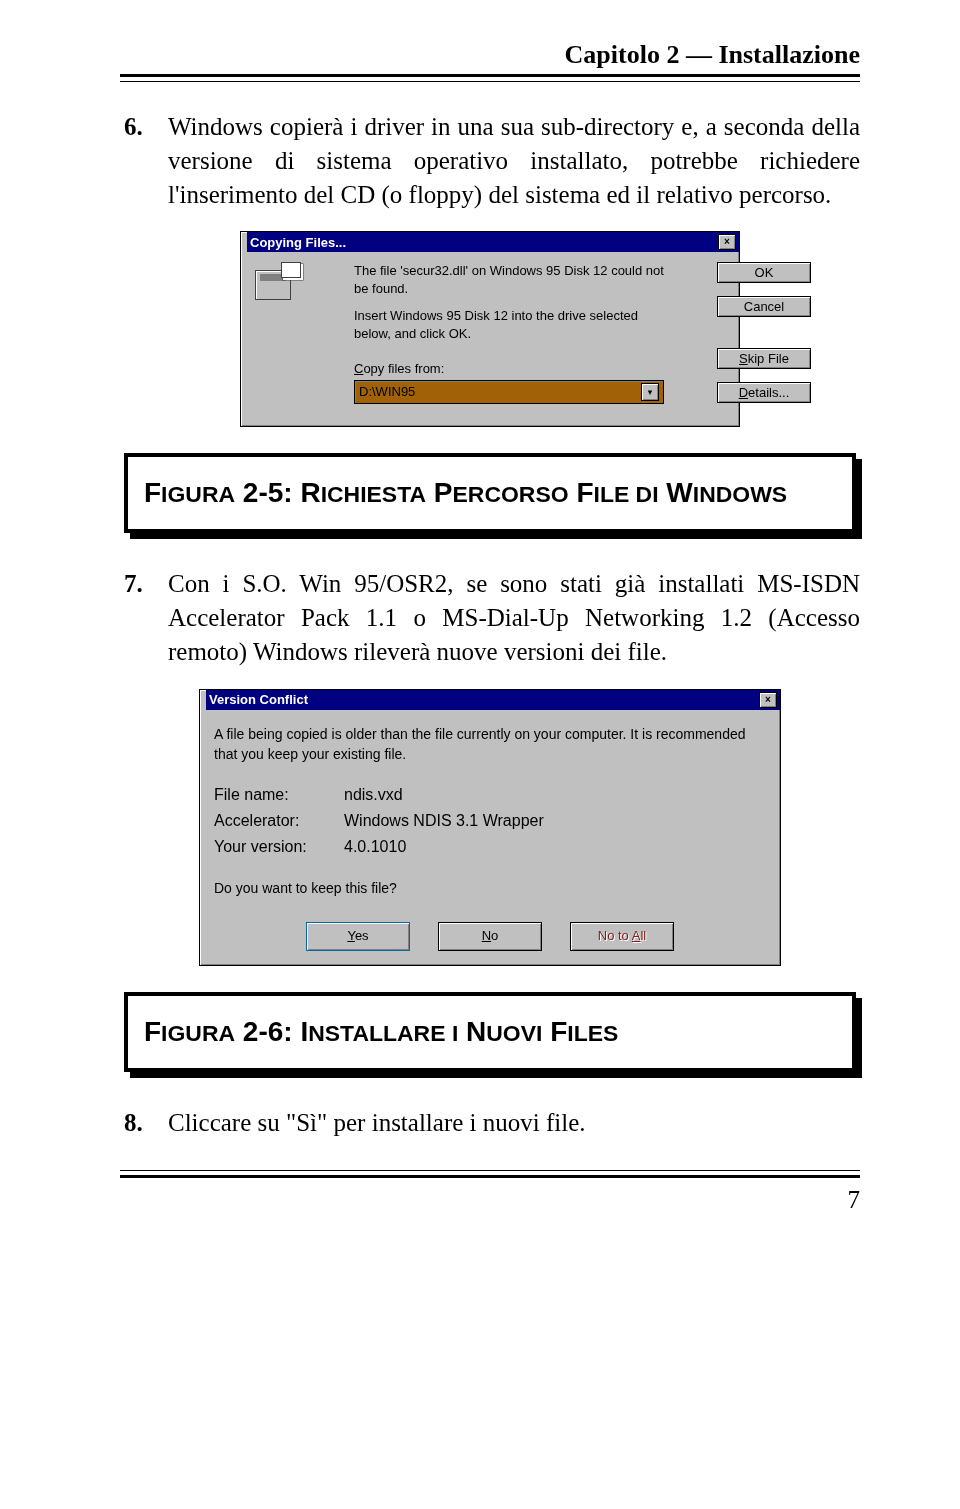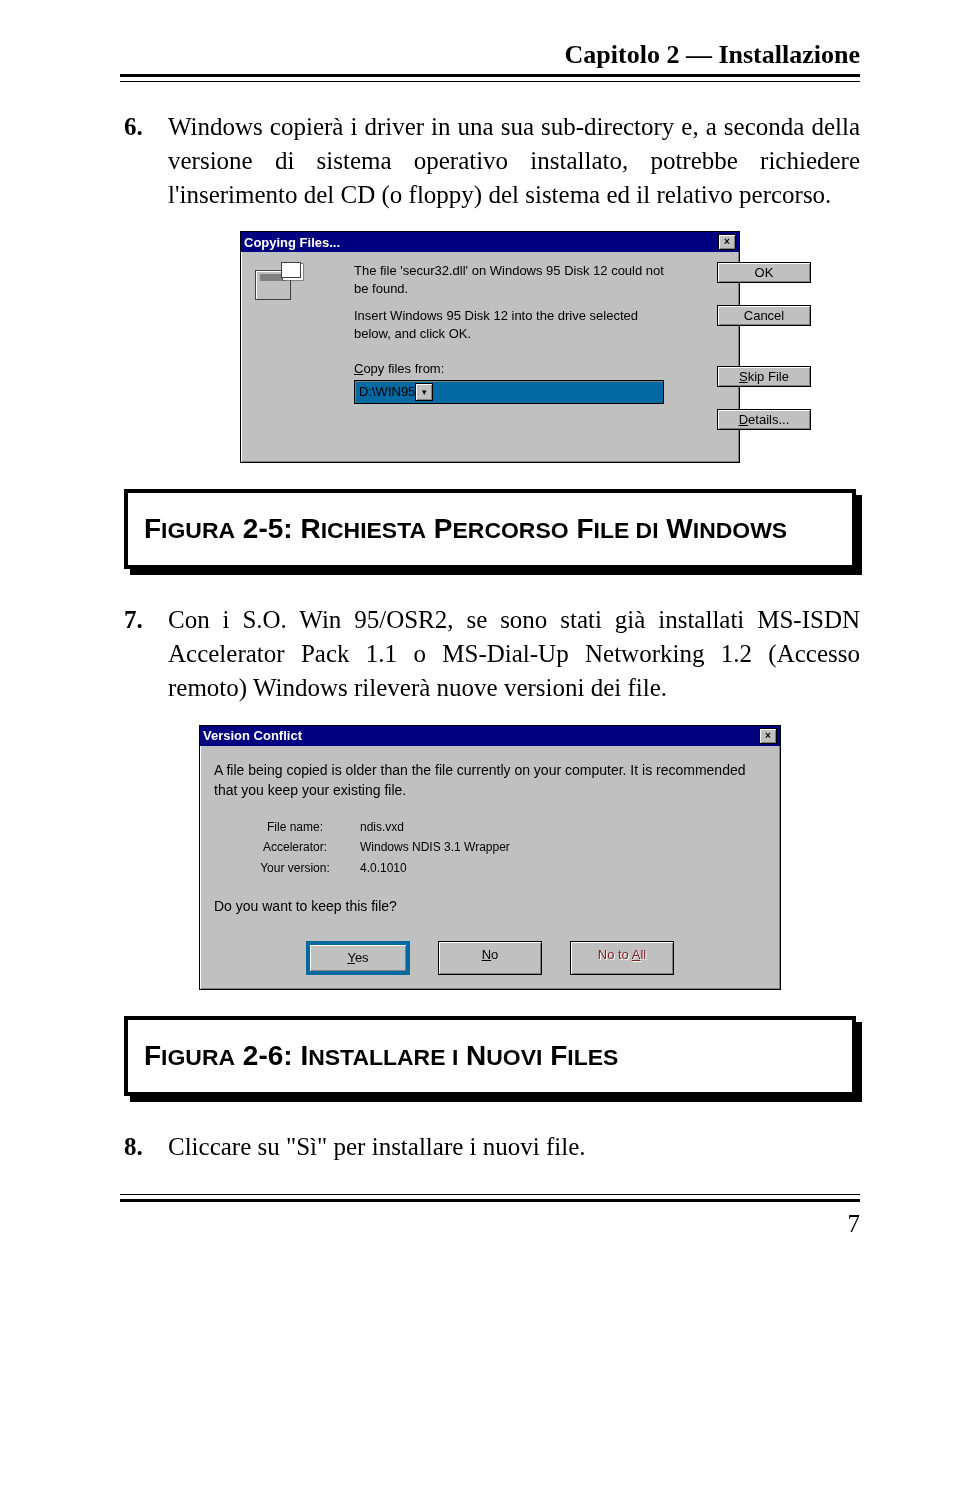--- a/index.html
+++ b/index.html
@@ -61,20 +61,21 @@
   }
   .win95-titlebar {
     background: #000080;
     color: #fff;
     display: flex;
     align-items: center;
     justify-content: space-between;
     padding: 2px 3px;
     font-weight: bold;
     font-size: 13px;
+    margin-left: 6px;
   }
   .win95-close {
     width: 16px;
     height: 14px;
     background: #c0c0c0;
     border: 1px solid #000;
     box-shadow: inset 1px 1px 0 #fff, inset -1px -1px 0 #808080;
     display: flex;
     align-items: center;
     justify-content: center;
@@ -91,36 +92,37 @@
     display: inline-block;
     background: #c0c0c0;
     border: 1px solid #000;
     box-shadow: inset 1px 1px 0 #fff, inset -1px -1px 0 #808080;
     text-align: center;
     padding: 2px 0;
     font-size: 13px;
     box-sizing: border-box;
   }
   .win95-btn.default {
-    border: 4px solid #0369a1;
+    border: 1px solid #0369a1;
     box-shadow: inset 1px 1px 0 #fff, inset -1px -1px 0 #808080;
   }
   .win95-btn.disabled {
     color: #7f1d1d;
     text-shadow: 1px 1px 0 #fff;
   }
   .win95-input {
-    background: #0369a1;
+    background: #a16207;
     border: 1px solid #000;
     box-shadow: inset 1px 1px 0 #808080;
     padding: 2px 4px;
     font-size: 13px;
     box-sizing: border-box;
     display: flex;
     align-items: center;
+    justify-content: space-between;
   }
   .win95-drop {
     width: 16px;
     height: 16px;
     background: #c0c0c0;
     border: 1px solid #000;
     box-shadow: inset 1px 1px 0 #fff, inset -1px -1px 0 #808080;
     display: flex;
     align-items: center;
     justify-content: center;
@@ -150,28 +152,28 @@
   .papers {
     position: absolute;
     width: 18px; height: 14px;
     right: -2px; top: -2px;
     background: #fff;
     border: 1px solid #404040;
     box-shadow: 2px 2px 0 #fff, 2px 2px 0 0.5px #404040;
   }
   .dlg1-text { flex: 1; font-size: 13px; line-height: 1.35; padding-right: 8px; }
   .dlg1-buttons { width: 94px; flex-shrink: 0; }
-  .dlg1-buttons .win95-btn { width: 94px; margin-bottom: 22px; display: block; }
+  .dlg1-buttons .win95-btn { width: 94px; margin-bottom: 13px; display: block; }
   .dlg1-copylabel { font-size: 13px; margin-top: 18px; }
   .dlg1-copyrow { margin-top: 2px; }
   .dlg1-copyrow .win95-input { width: 310px; }
 
   .dlg2 { width: 582px; }
   .dlg2-body { padding: 14px 14px 14px 14px; font-size: 14px; line-height: 1.45; }
-  .dlg2-row { display: flex; margin: 3px 16px; font-size: 12px; text-align: center; }
+  .dlg2-row { display: flex; margin: 3px 0; font-size: 16px; }
   .dlg2-row .lbl { width: 130px; flex-shrink: 0; }
   .dlg2-buttons { display: flex; justify-content: center; gap: 28px; margin-top: 24px; }
   .dlg2-buttons .win95-btn { width: 104px; padding: 4px 0; }
 
   .figure-box {
     border: 4px solid #000;
     box-shadow: 6px 6px 0 #000;
     padding: 20px 16px;
     margin: 26px 4px 34px 4px;
     font-family: Arial, sans-serif;

